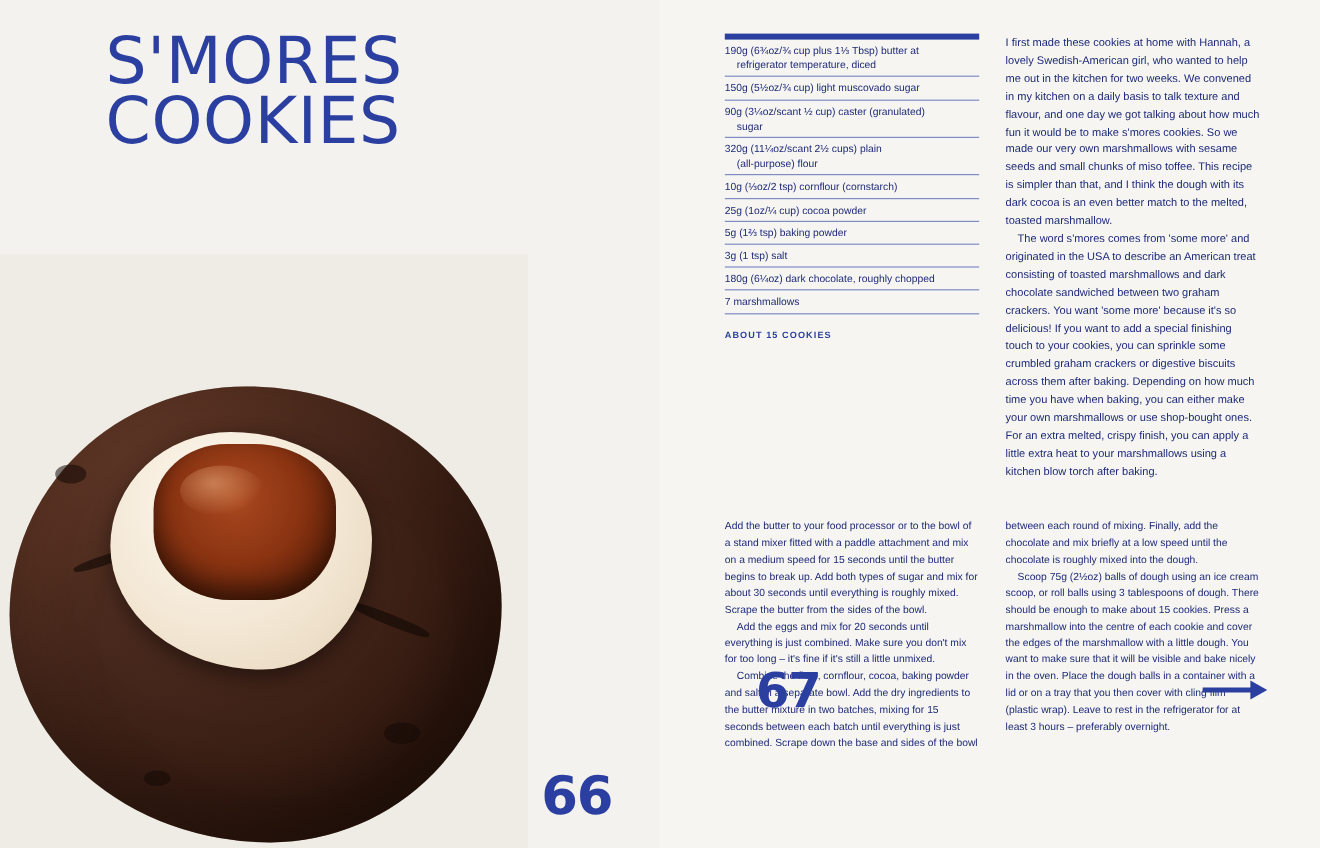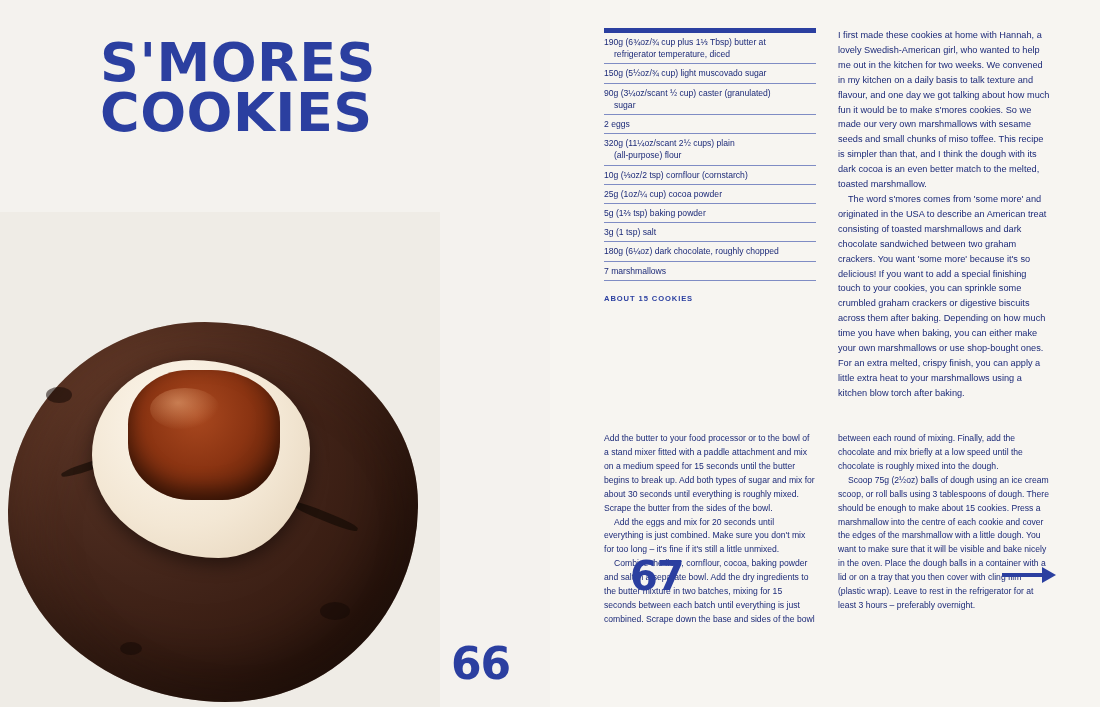--- a/index.html
+++ b/index.html
@@ -29,26 +29,26 @@
     background: #f4f2ee;
   }
   .title-block {
     position: absolute;
     left: 84px;
     top: 22px;
     width: 440px;
   }
   .recipe-title {
     font-family: "DejaVu Sans", sans-serif;
-    font-weight: bold;
+    font-weight: normal;
     color: #2b3fa0;
     font-size: 54px;
     line-height: 0.93;
     letter-spacing: 0.5px;
-    margin: 16px;
+    margin: 4px;
     white-space: pre-line;
   }
   .photo {
     position: absolute;
     left: 0;
     top: 212px;
     width: 440px;
     height: 495px;
     background: #efece6;
     overflow: hidden;
@@ -235,21 +235,20 @@
   </div>
 
   <div class="page-right">
 
     <div class="ingredients">
       <div class="ing-rule-top"></div>
       <div id="ing-container">
           <div class="ing-item"><span>190g (6¾oz/¾ cup plus 1⅓ Tbsp) butter at</span><span class="cont">refrigerator temperature, diced</span></div>
           <div class="ing-item"><span>150g (5½oz/¾ cup) light muscovado sugar</span></div>
           <div class="ing-item"><span>90g (3¼oz/scant ½ cup) caster (granulated)</span><span class="cont">sugar</span></div>
-          <div class="ing-item"><span>2 eggs</span></div>
           <div class="ing-item"><span>320g (11¼oz/scant 2½ cups) plain</span><span class="cont">(all-purpose) flour</span></div>
           <div class="ing-item"><span>10g (⅓oz/2 tsp) cornflour (cornstarch)</span></div>
           <div class="ing-item"><span>25g (1oz/¼ cup) cocoa powder</span></div>
           <div class="ing-item"><span>5g (1⅔ tsp) baking powder</span></div>
           <div class="ing-item"><span>3g (1 tsp) salt</span></div>
           <div class="ing-item"><span>180g (6¼oz) dark chocolate, roughly chopped</span></div>
           <div class="ing-item"><span>7 marshmallows</span></div>
         </div>
       <div class="about">ABOUT 15 COOKIES</div>
     </div>

